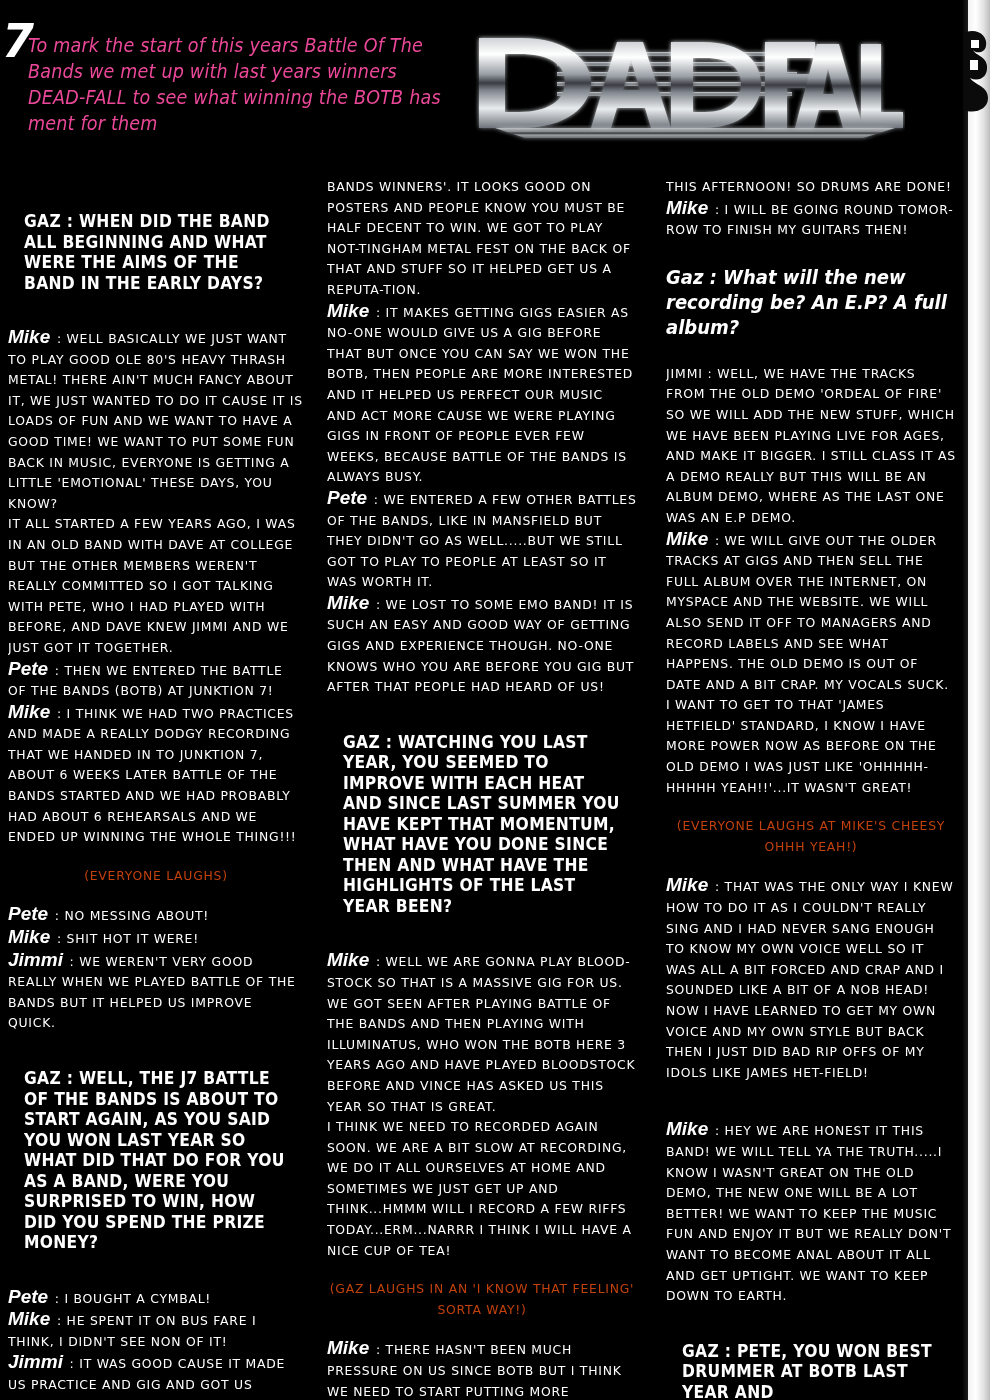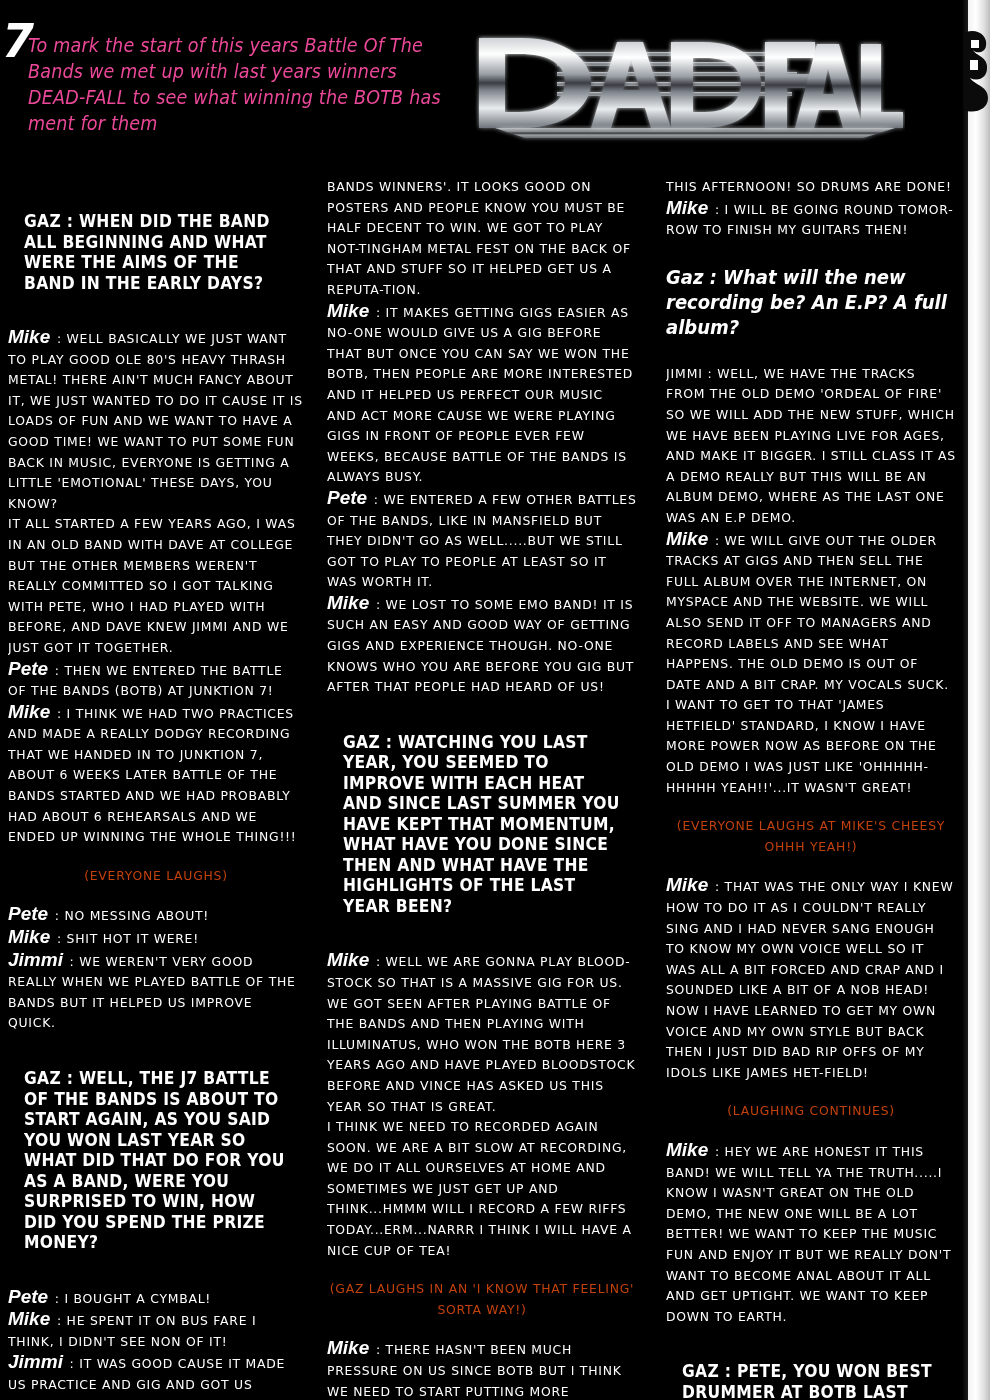--- a/index.html
+++ b/index.html
@@ -277,21 +277,20 @@
         <div class="sp-24"></div>
         <p class="q-italic">Gaz : What will the new recording be? An E.P? A full album?</p>
         <div class="sp-24"></div>
         <p class="p"><span class="colon" style="letter-spacing: 0.9px;">JIMMI</span><span class="colon"> : </span><span>WELL, WE HAVE THE TRACKS FROM THE OLD DEMO 'ORDEAL OF FIRE' SO WE WILL ADD THE NEW STUFF, WHICH WE HAVE BEEN PLAYING LIVE FOR AGES, AND MAKE IT BIGGER. I STILL CLASS IT AS A DEMO REALLY BUT THIS WILL BE AN ALBUM DEMO, WHERE AS THE LAST ONE WAS AN E.P DEMO.</span></p>
         <p class="p"><span class="speaker">Mike</span><span class="colon"> : </span><span>WE WILL GIVE OUT THE OLDER TRACKS AT GIGS AND THEN SELL THE FULL ALBUM OVER THE INTERNET, ON MYSPACE AND THE WEBSITE. WE WILL ALSO SEND IT OFF TO MANAGERS AND RECORD LABELS AND SEE WHAT HAPPENS. THE OLD DEMO IS OUT OF DATE AND A BIT CRAP. MY VOCALS SUCK. I WANT TO GET TO THAT 'JAMES HETFIELD' STANDARD, I KNOW I HAVE MORE POWER NOW AS BEFORE ON THE OLD DEMO I WAS JUST LIKE 'OHHHHH-HHHHH YEAH!!'...IT WASN'T GREAT!</span></p>
         <div class="sp-18"></div>
         <p class="aside">(EVERYONE LAUGHS AT MIKE'S CHEESY OHHH YEAH!)</p>
         <div class="sp-18"></div>
         <p class="p"><span class="speaker">Mike</span><span class="colon"> : </span><span>THAT WAS THE ONLY WAY I KNEW HOW TO DO IT AS I COULDN'T REALLY SING AND I HAD NEVER SANG ENOUGH TO KNOW MY OWN VOICE WELL SO IT WAS ALL A BIT FORCED AND CRAP AND I SOUNDED LIKE A BIT OF A NOB HEAD! NOW I HAVE LEARNED TO GET MY OWN VOICE AND MY OWN STYLE BUT BACK THEN I JUST DID BAD RIP OFFS OF MY IDOLS LIKE JAMES HET-FIELD!</span></p>
         <div class="sp-18"></div>
-        <p class="aside">(LAUGHING CONTINUES)</p>
         <div class="sp-18"></div>
         <p class="p"><span class="speaker">Mike</span><span class="colon"> : </span><span>HEY WE ARE HONEST IT THIS BAND! WE WILL TELL YA THE TRUTH.....I KNOW I WASN'T GREAT ON THE OLD DEMO, THE NEW ONE WILL BE A LOT BETTER! WE WANT TO KEEP THE MUSIC FUN AND ENJOY IT BUT WE REALLY DON'T WANT TO BECOME ANAL ABOUT IT ALL AND GET UPTIGHT. WE WANT TO KEEP DOWN TO EARTH.</span></p>
         <div class="sp-18"></div>
         <p class="q">GAZ : PETE, YOU WON BEST DRUMMER AT BOTB LAST YEAR AND</p>
       </div>
   </div>
 
   <div class="scan-edge-shadow"></div>
   <div class="scan-edge">
     <div class="edge-glyph">

